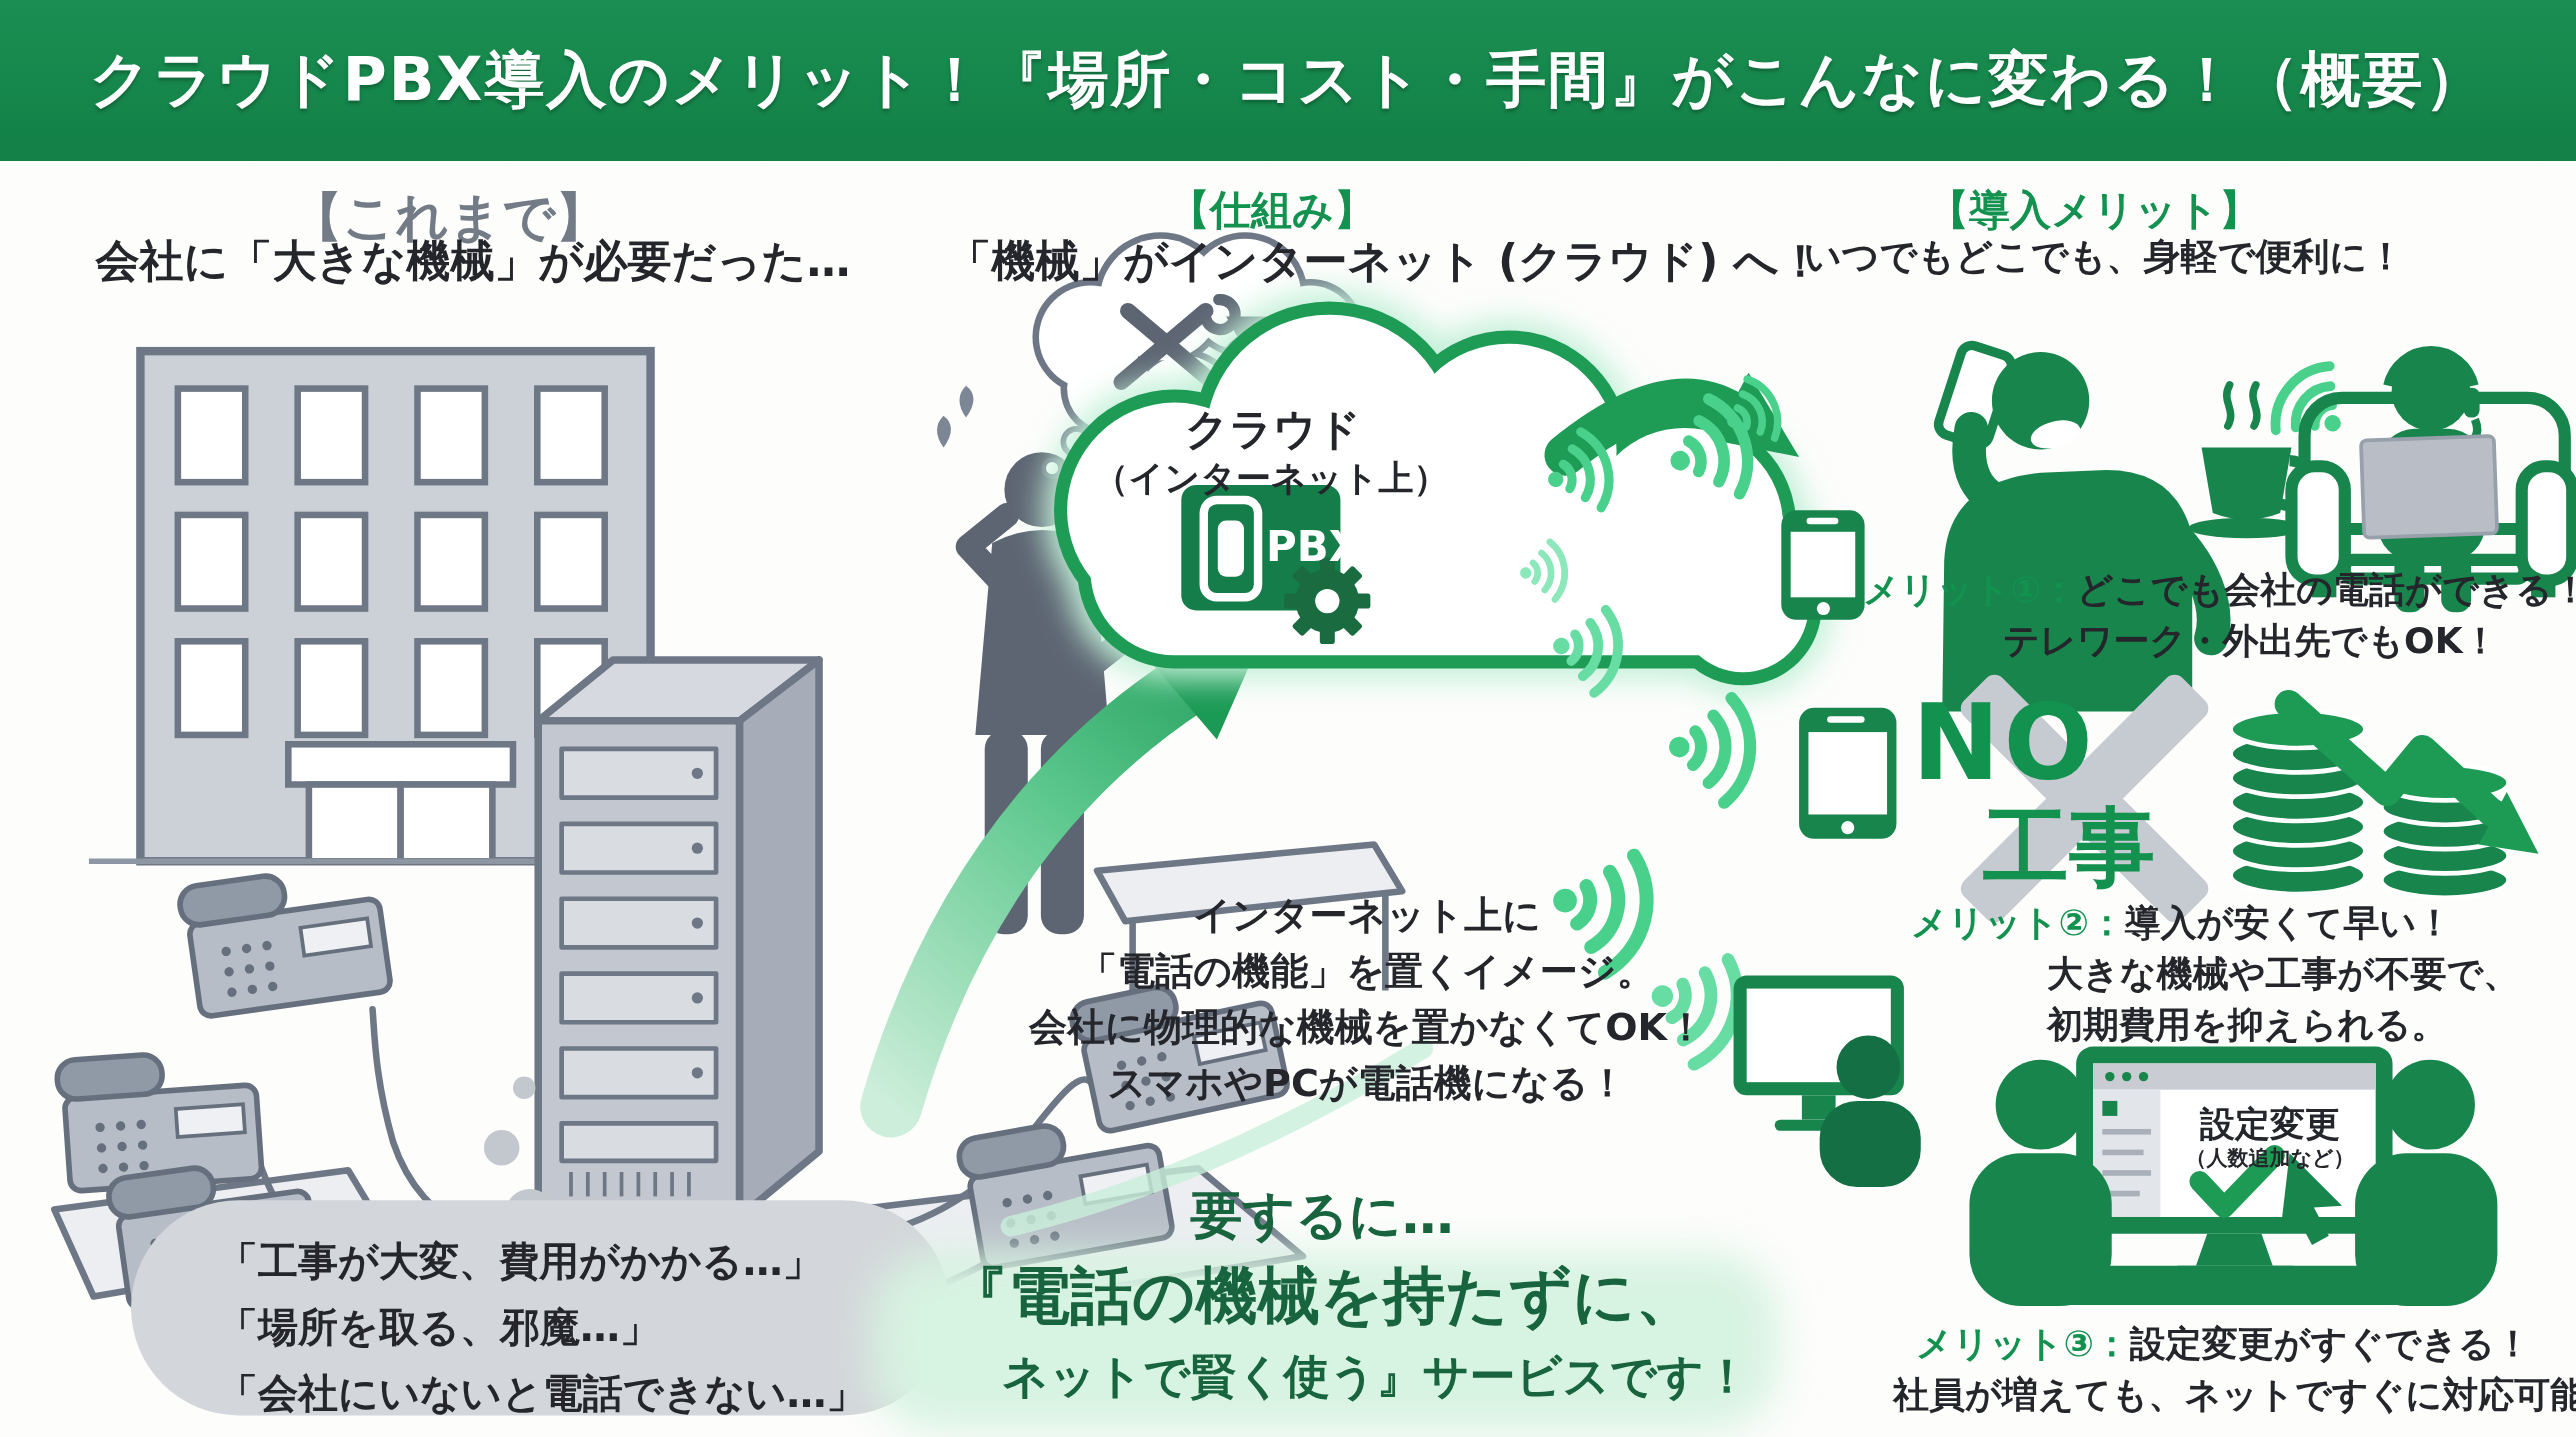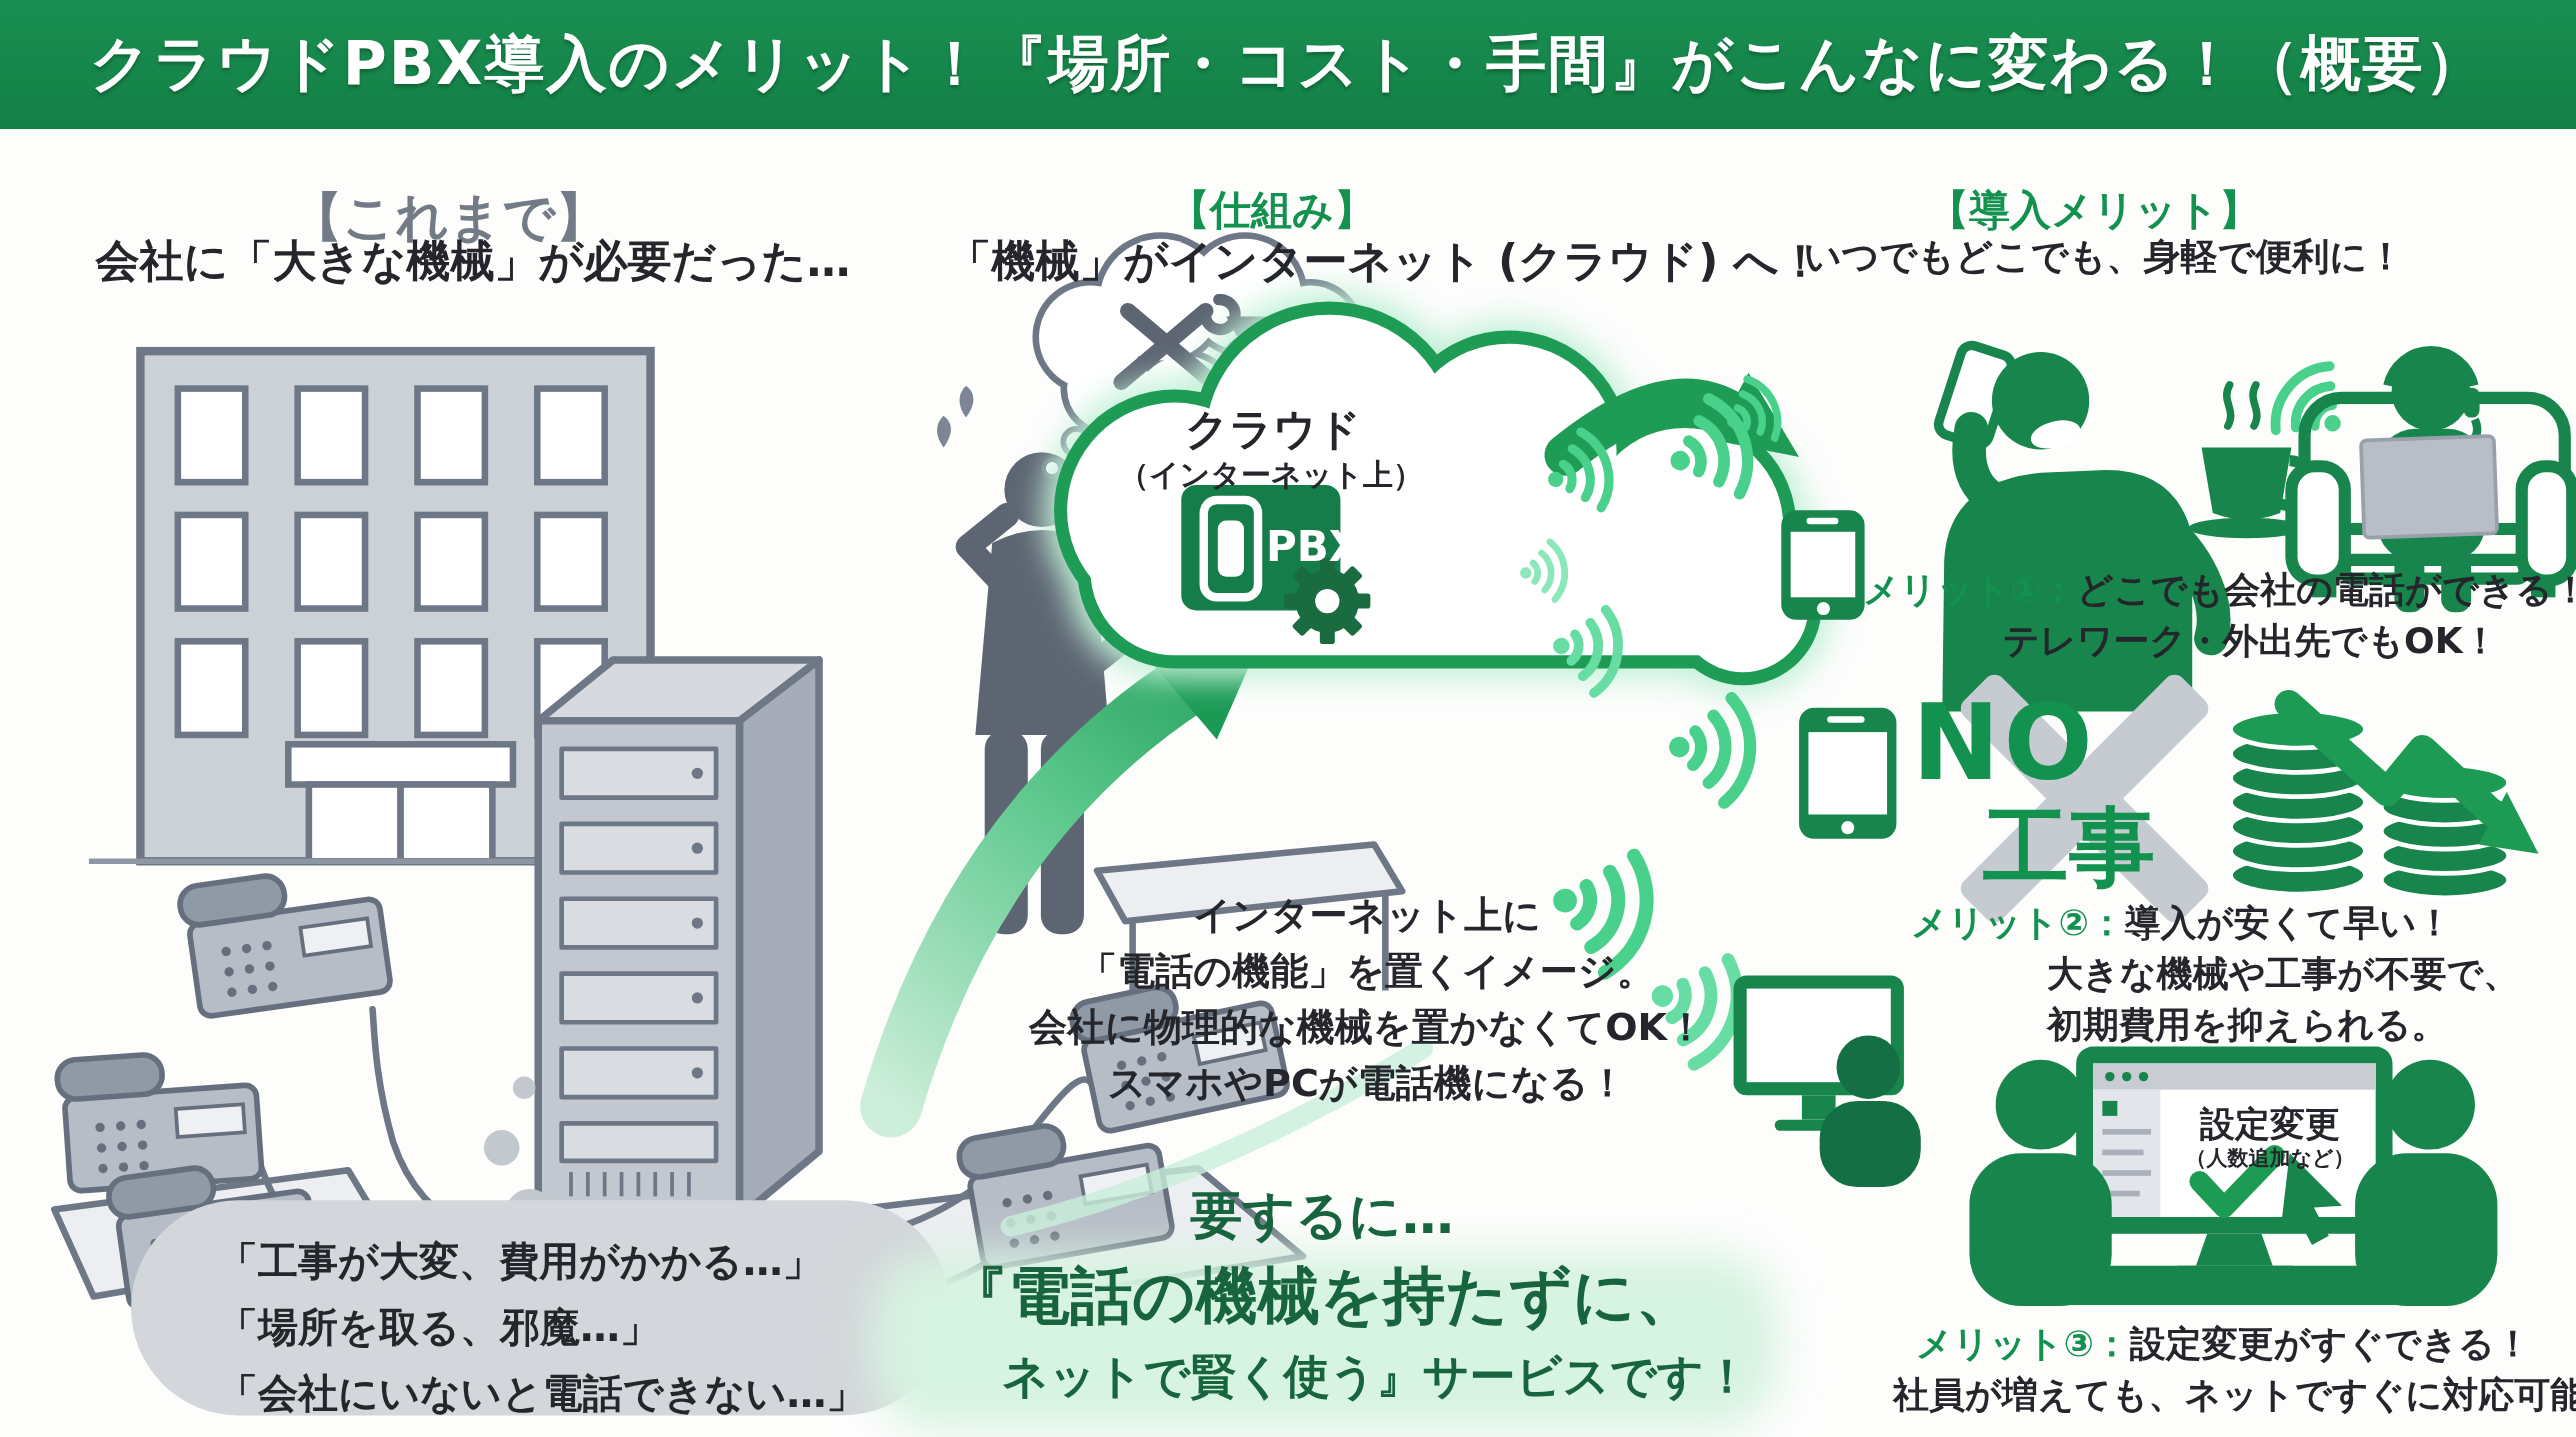--- a/index.html
+++ b/index.html
@@ -7,21 +7,21 @@
     position:relative; width:2576px; height:1438px; overflow:hidden;
     background:#fdfdfc; font-family:"DejaVu Sans","Liberation Sans",sans-serif;
   }
   .t { position:absolute; font-weight:700; color:#24262b; white-space:nowrap; }
   .ctr { transform:translateX(-50%); text-align:center; }
   .green { color:#12914f; }
   .darkgreen { color:#17643e; }
   .gray { color:#737b87; }
   .white { color:#ffffff; }
   #banner {
-    position:absolute; left:0; top:0; width:2576px; height:129px;
+    position:absolute; left:0; top:0; width:2576px; height:161px;
     background:linear-gradient(180deg,#1a8f52 0%, #138046 100%);
     display:flex; align-items:center; justify-content:center;
   }
   #banner .title {
     color:#fff; font-size:60px; font-weight:700; letter-spacing:1.9px;
     text-shadow:0 2.8px 3.7px rgba(0,0,0,.25); white-space:nowrap;
   }
   .merit { position:absolute; font-size:36px; font-weight:700; line-height:51px; color:#24262b; white-space:nowrap; }
   .merit .lbl { color:#12914f; }
   .mline { display:block; }
@@ -391,21 +391,21 @@
   </div>
 
   <div class="t ctr gray" style="left:449px;  top:183px; font-size:52px;">【これまで】</div>
   <div class="t ctr" style="left:473px;  top:232px; font-size:44px;">会社に「大きな機械」が必要だった…</div>
   <div class="t ctr green" style="left:1248px; top:183px; font-size:41px;margin-left:24px;">【仕組み】</div>
   <div class="t ctr" style="left:1385px; top:232px; font-size:44px;">「機械」がインターネット (クラウド) へ！</div>
   <div class="t ctr green" style="left:2094px; top:183px; font-size:41px;">【導入メリット】</div>
   <div class="t ctr" style="left:2104px; top:232px; font-size:37px;">いつでもどこでも、身軽で便利に！</div>
 
   <div class="t ctr" style="left:1273px; top:401px; font-size:43px;">クラウド</div>
-  <div class="t ctr" style="left:1271px; top:455px; font-size:30px;">（インターネット上）</div>
+  <div class="t ctr" style="left:1271px; top:455px; font-size:35px;">（インターネット上）</div>
   <div class="t white" style="left:1266px; top:522px; font-size:42px;">PBX</div>
 
   <div class="t ctr" style="left:1367px; top:887px; font-size:38px; line-height:56px; text-align:center;">
     <div>インターネット上に</div>
     <div>「電話の機能」を置くイメージ。</div>
     <div>会社に物理的な機械を置かなくてOK！</div>
     <div>スマホやPCが電話機になる！</div>
   </div>
 
   <div class="merit" style="left:1863px; top:564px;">

